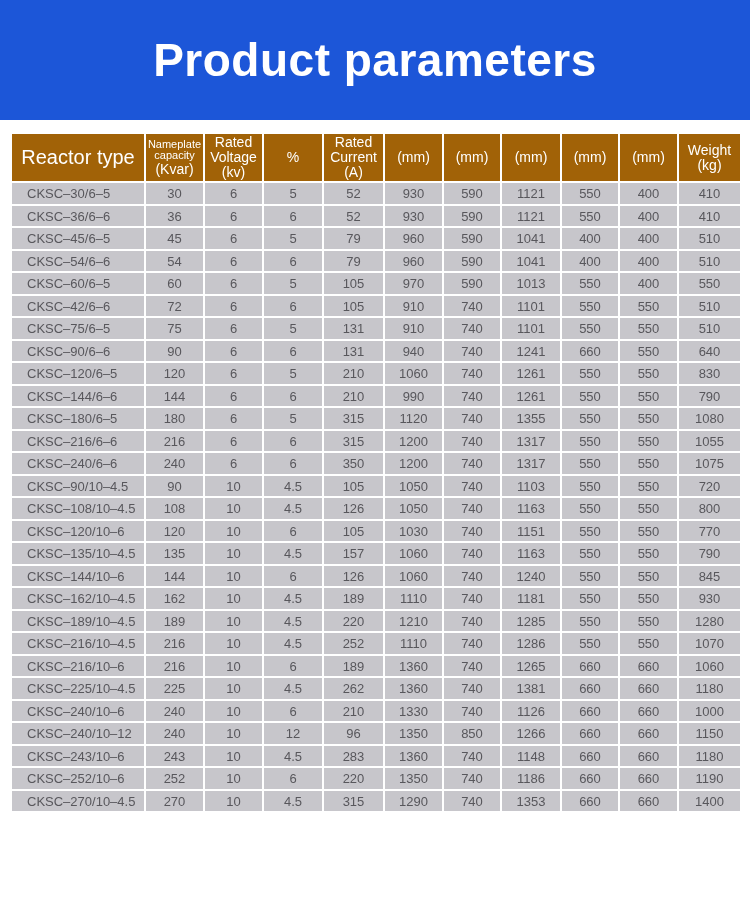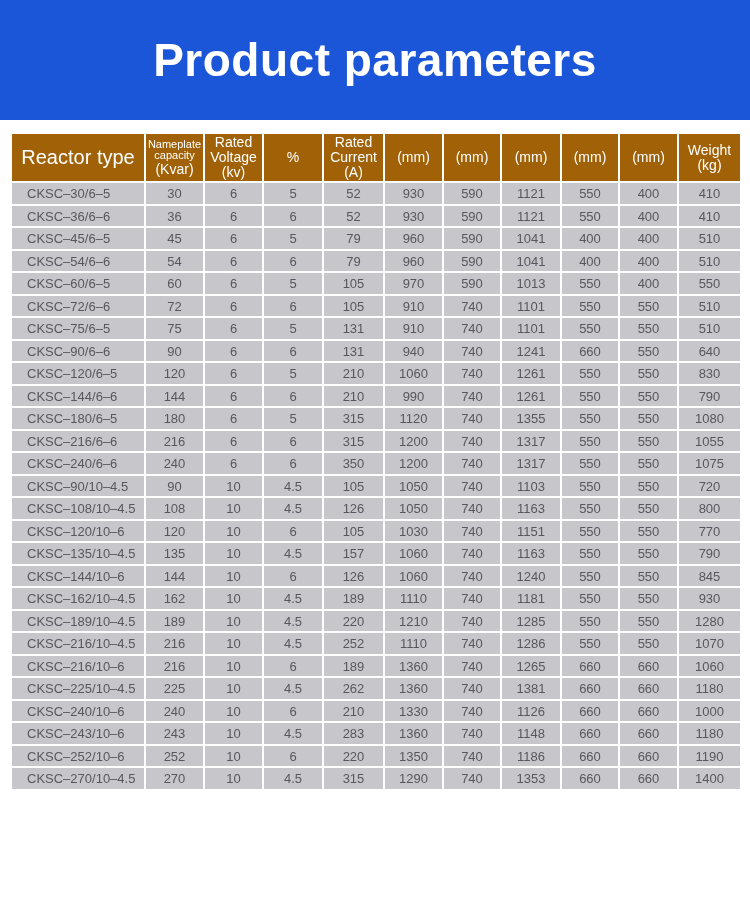--- a/index.html
+++ b/index.html
@@ -195,21 +195,21 @@
           <td>5</td>
           <td>105</td>
           <td>970</td>
           <td>590</td>
           <td>1013</td>
           <td>550</td>
           <td>400</td>
           <td>550</td>
         </tr>
         <tr>
-          <td class="left">CKSC–72/6–6</td>
+          <td class="left">CKSC–42/6–6</td>
           <td>72</td>
           <td>6</td>
           <td>6</td>
           <td>105</td>
           <td>910</td>
           <td>740</td>
           <td>1101</td>
           <td>550</td>
           <td>550</td>
           <td>510</td>
@@ -440,20 +440,33 @@
           <td>240</td>
           <td>10</td>
           <td>6</td>
           <td>210</td>
           <td>1330</td>
           <td>740</td>
           <td>1126</td>
           <td>660</td>
           <td>660</td>
           <td>1000</td>
+        </tr>
+        <tr>
+          <td class="left">CKSC–240/10–12</td>
+          <td>240</td>
+          <td>10</td>
+          <td>12</td>
+          <td>96</td>
+          <td>1350</td>
+          <td>850</td>
+          <td>1266</td>
+          <td>660</td>
+          <td>660</td>
+          <td>1150</td>
         </tr>
         <tr>
           <td class="left">CKSC–243/10–6</td>
           <td>243</td>
           <td>10</td>
           <td>4.5</td>
           <td>283</td>
           <td>1360</td>
           <td>740</td>
           <td>1148</td>

